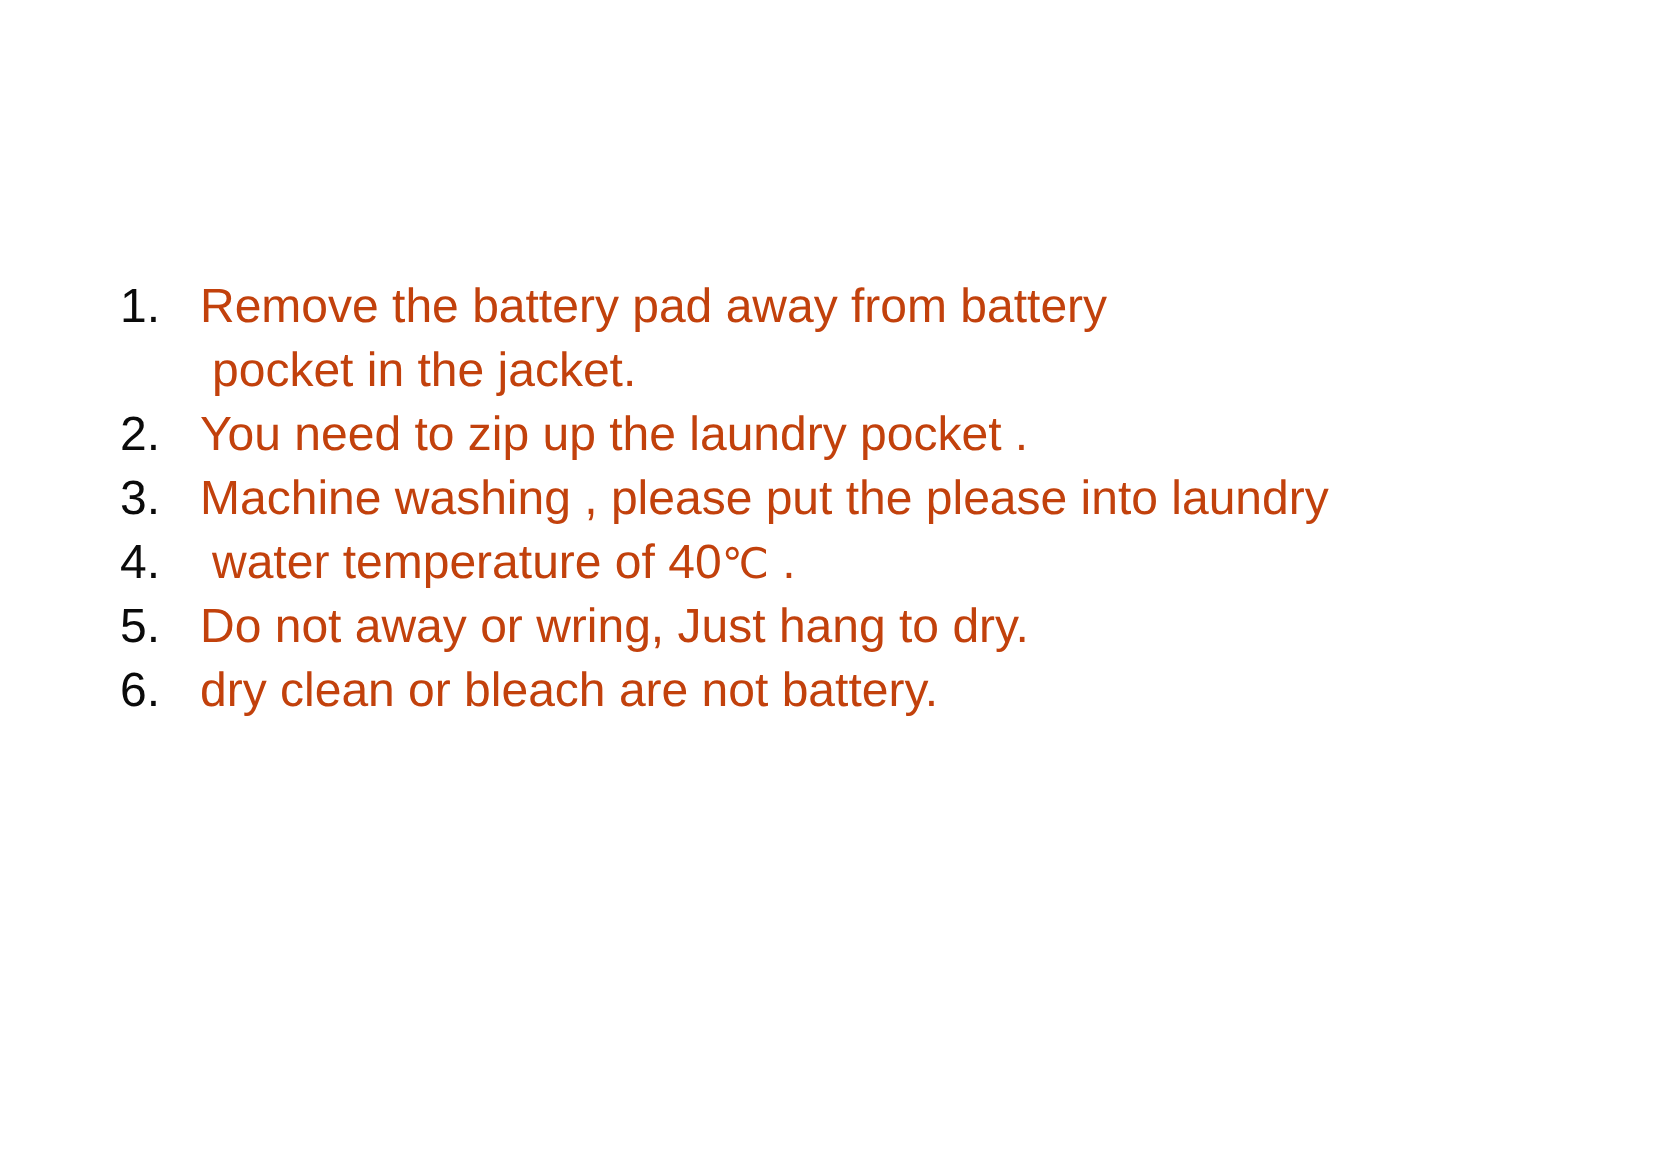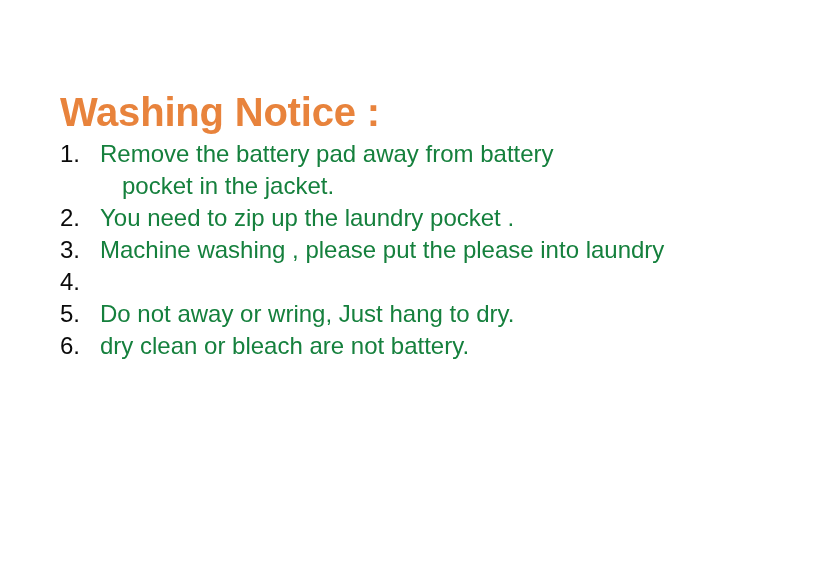--- a/index.html
+++ b/index.html
@@ -59,63 +59,61 @@
   .item-marker {
     flex: 0 0 auto;
     width: 40px;
     text-align: left;
     color: #0a0a0a;
     white-space: pre;
   }
 
   .item-text {
     flex: 1 1 auto;
-    color: #15803d;
+    color: #c2410c;
     white-space: pre-wrap;
     text-indent: 0;
   }
 
   .item-text .cont-line {
     display: block;
     padding-left: 6px;
-    margin-left: 16px;
   }
 
   .deg-c {
     font-family: "DejaVu Sans", sans-serif;
     font-size: 21px;
   }
 </style>
 </head>
 <body>
 
 <div class="notice-sheet">
 
-  <h1 class="notice-title">Washing Notice :</h1>
 
   <ul class="notice-list">
 
     <li class="notice-item">
       <span class="item-marker">1.</span>
       <span class="item-text"><span>Remove the battery pad away from battery</span><span class="cont-line">pocket in the jacket.</span></span>
     </li>
 
     <li class="notice-item">
       <span class="item-marker">2.</span>
       <span class="item-text"><span>You need to zip up the laundry pocket .</span></span>
     </li>
 
     <li class="notice-item">
       <span class="item-marker">3.</span>
       <span class="item-text"><span>Machine washing , please put the please into laundry</span></span>
     </li>
 
     <li class="notice-item">
       <span class="item-marker">4.</span>
-      <span class="item-text"></span>
+      <span class="item-text"><span class="cont-line"><span>water temperature of 40</span><span class="deg-c">℃</span><span> .</span></span></span>
     </li>
 
     <li class="notice-item">
       <span class="item-marker">5.</span>
       <span class="item-text"><span>Do not away or wring, Just hang to dry.</span></span>
     </li>
 
     <li class="notice-item">
       <span class="item-marker">6.</span>
       <span class="item-text"><span>dry clean or bleach are not battery.</span></span>

